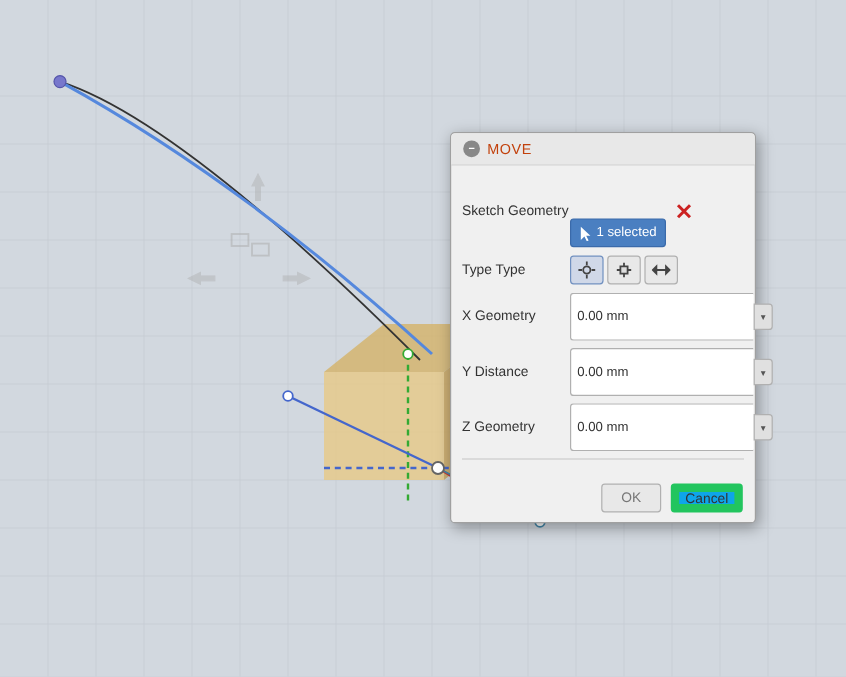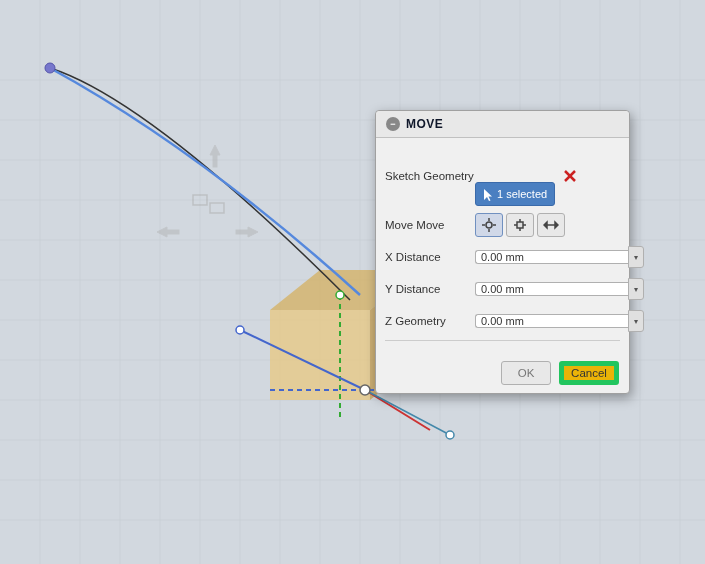--- a/index.html
+++ b/index.html
@@ -59,22 +59,22 @@
       border-radius: 50%;
       display: flex; align-items: center; justify-content: center;
       color: #fff;
       font-size: 9px;
       font-weight: bold;
       flex-shrink: 0;
     }
 
     .dialog-title-text {
       font-size: 12px;
-      font-weight: 700;
-      color: #0f172a;
+      font-weight: 400;
+      color: #c2410c;
       letter-spacing: 0.5px;
     }
 
     .dialog-body {
       padding: 8px 9px;
     }
 
     .dialog-row {
       display: flex;
       align-items: center;
@@ -149,21 +149,21 @@
 
     
     .dist-input-wrap {
       display: flex;
       align-items: center;
       flex: 1;
     }
 
     .dist-input {
       flex: 1;
-      height: 14px;
+      height: 40px;
       border: 1px solid #b0b0b0;
       border-right: none;
       border-radius: 3px 0 0 3px;
       padding: 0 5px;
       font-size: 11px;
       background: #fff;
       color: #333;
     }
 
     .dist-arrow {
@@ -202,22 +202,22 @@
       border: 1px solid #b0b0b0;
       border-radius: 3px;
       font-size: 11.5px;
       cursor: pointer;
       color: #777;
     }
 
     .btn-cancel {
       width: 60px;
       height: 24px;
-      background: #eab308;
-      border: 5px solid #22c55e;
+      background: #0ea5e9;
+      border: 7px solid #22c55e;
       border-radius: 3px;
       font-size: 11.5px;
       cursor: pointer;
       color: #333;
     }
   </style>
 </head>
 <body>
 
 <div class="viewport">
@@ -333,21 +333,21 @@
         <button class="clear-btn">
           <svg width="14" height="14" viewBox="0 0 14 14">
             <line x1="2" y1="2" x2="12" y2="12" stroke="#cc2222" stroke-width="2.5"></line>
             <line x1="12" y1="2" x2="2" y2="12" stroke="#cc2222" stroke-width="2.5"></line>
           </svg>
         </button>
       </div>
     </div>
 
     <div class="dialog-row">
-      <span class="dialog-label">Move Move</span>
+      <span class="dialog-label">Type Type</span>
       <div class="dialog-control">
         <button class="icon-btn active" title="Translate">
           <svg width="16" height="16" viewBox="0 0 16 16" fill="none" stroke="#444" stroke-width="1.5">
             <circle cx="8" cy="8" r="3"></circle>
             <line x1="8" y1="1" x2="8" y2="4"></line>
             <line x1="8" y1="12" x2="8" y2="15"></line>
             <line x1="1" y1="8" x2="4" y2="8"></line>
             <line x1="12" y1="8" x2="15" y2="8"></line>
           </svg>
         </button>
@@ -361,21 +361,21 @@
           <svg width="16" height="16" viewBox="0 0 16 16" fill="none" stroke="#444" stroke-width="1.5">
             <line x1="2" y1="8" x2="14" y2="8"></line>
             <polygon points="12,5 15,8 12,11" fill="#444"></polygon>
             <polygon points="4,5 1,8 4,11" fill="#444"></polygon>
           </svg>
         </button>
       </div>
     </div>
 
     <div class="dialog-row">
-      <span class="dialog-label">X Distance</span>
+      <span class="dialog-label">X Geometry</span>
       <div class="dist-input-wrap">
         <input class="dist-input" type="text" value="0.00 mm" style="">
         <div class="dist-arrow">▾</div>
       </div>
     </div>
 
     <div class="dialog-row">
       <span class="dialog-label">Y Distance</span>
       <div class="dist-input-wrap">
         <input class="dist-input" type="text" value="0.00 mm" style="">

